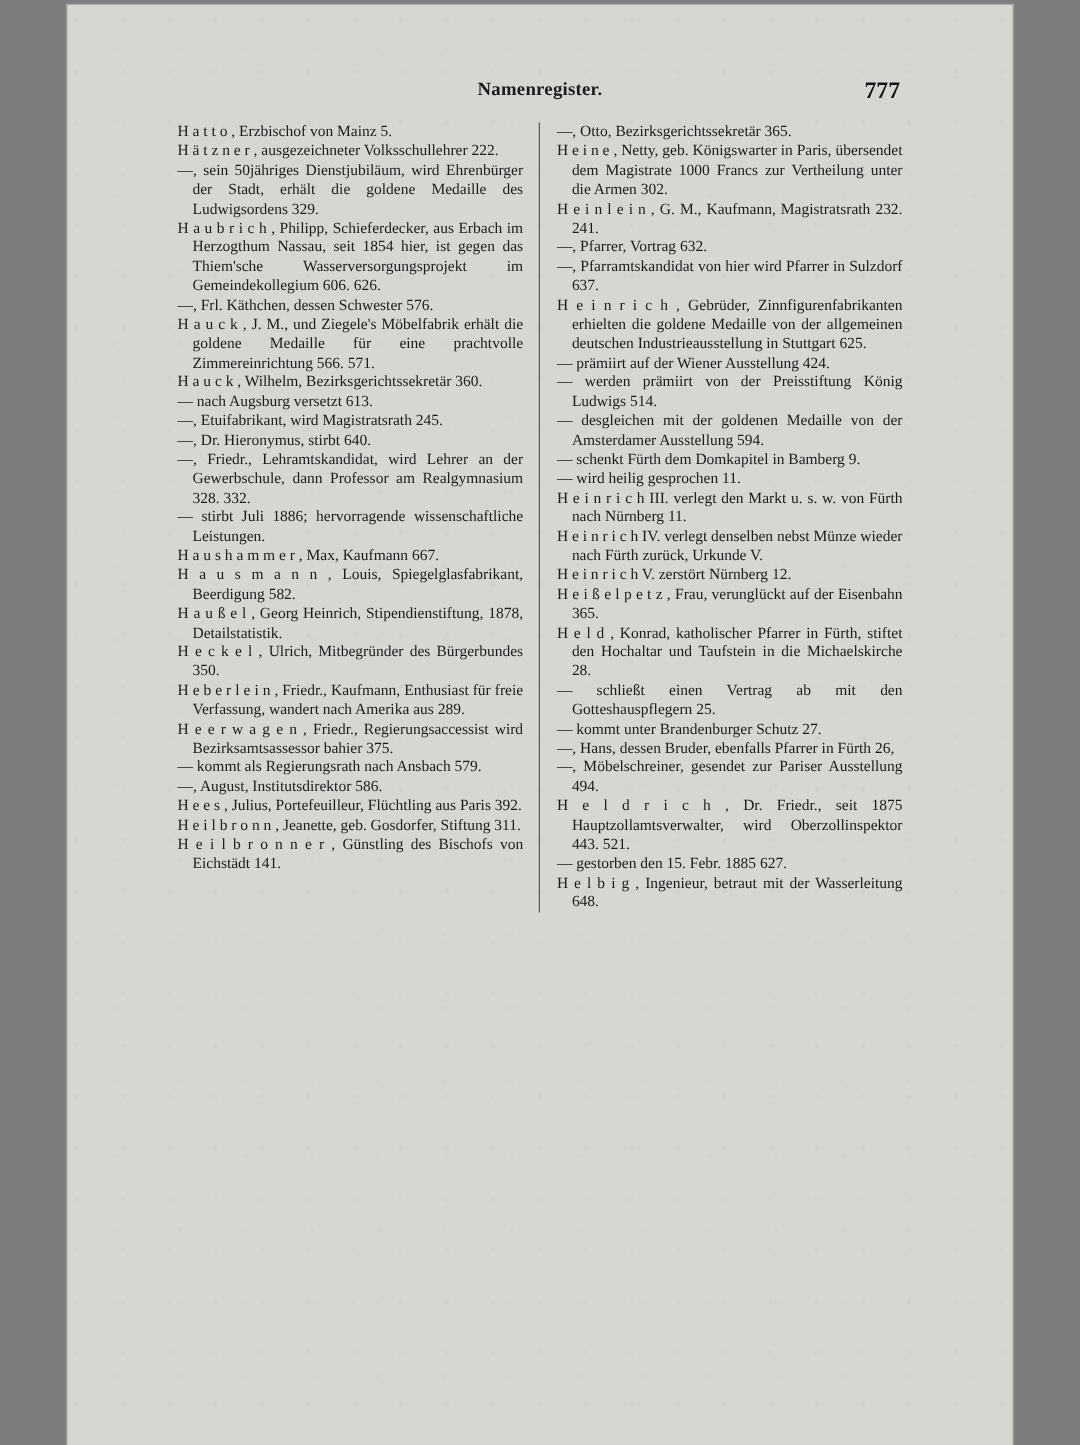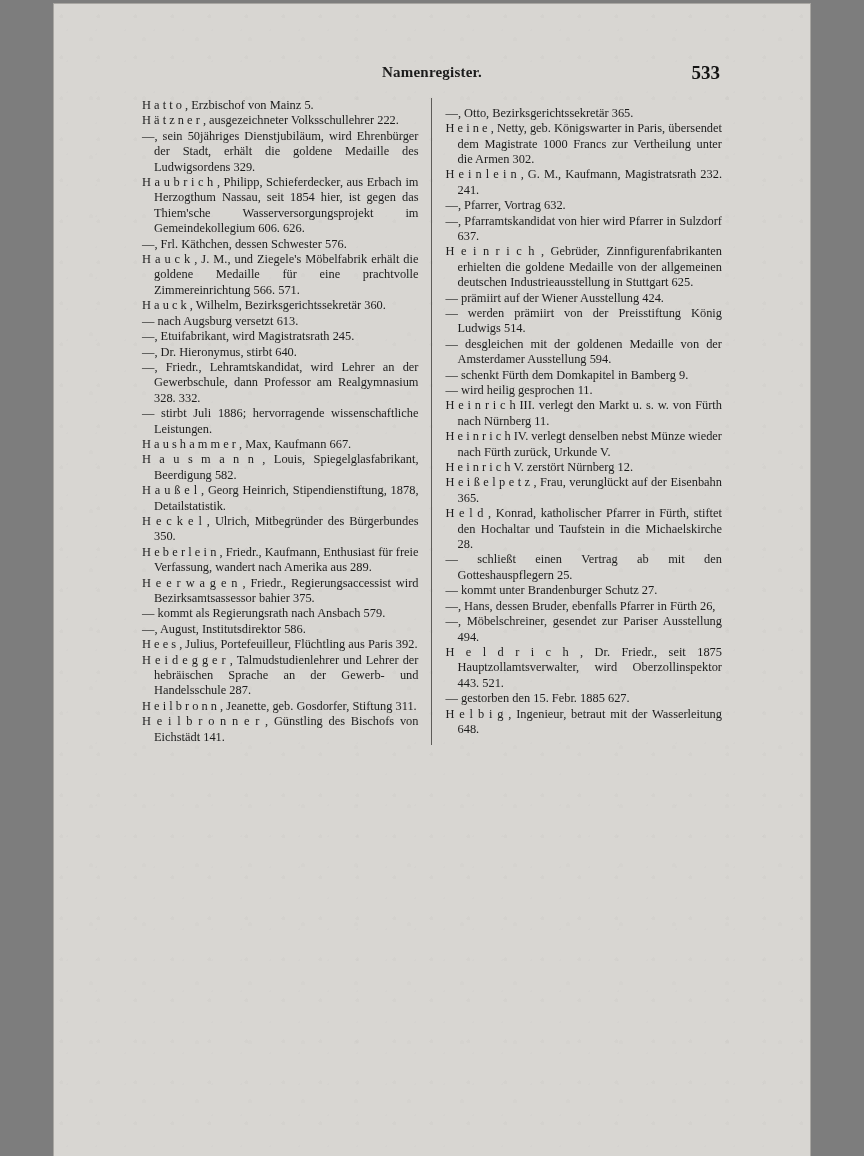--- a/index.html
+++ b/index.html
@@ -56,21 +56,20 @@
     position: absolute;
     right: 2px;
     top: 0px;
     font-size: 19px;
     font-weight: bold;
     color: #141414;
   }
   .columns {
     display: flex;
     position: relative;
-    align-items: center;
   }
   .col {
     width: 278px;
     font-size: 12.4px;
     line-height: 15.4px;
     color: #1c1c1c;
     text-align: justify;
     hyphens: none;
   }
   .col.left {
@@ -88,21 +87,21 @@
   }
 </style>
 </head>
 <body>
 
 <div class="page">
   <div class="page-inner">
 
     <div class="running-head">
       <div class="head-title">Namenregister.</div>
-      <div class="head-folio">533</div>
+      <div class="head-folio">777</div>
     </div>
 
     <div class="columns">
       <div class="col left">
         <p class="entry">H a t t o , Erzbischof von Mainz 5.</p>
         <p class="entry">H ä t z n e r , ausgezeichneter Volksschullehrer 222.</p>
         <p class="entry">—, sein 50jähriges Dienstjubiläum, wird Ehrenbürger der Stadt, erhält die goldene Medaille des Ludwigsordens 329.</p>
         <p class="entry">H a u b r i c h , Philipp, Schieferdecker, aus Erbach im Herzogthum Nassau, seit 1854 hier, ist gegen das Thiem'sche Wasserversorgungsprojekt im Gemeindekollegium 606. 626.</p>
         <p class="entry">—, Frl. Käthchen, dessen Schwester 576.</p>
         <p class="entry">H a u c k , J. M., und Ziegele's Möbelfabrik erhält die goldene Medaille für eine prachtvolle Zimmereinrichtung 566. 571.</p>
@@ -114,21 +113,20 @@
         <p class="entry">— stirbt Juli 1886; hervorragende wissenschaftliche Leistungen.</p>
         <p class="entry">H a u s h a m m e r , Max, Kaufmann 667.</p>
         <p class="entry">H a u s m a n n , Louis, Spiegelglasfabrikant, Beerdigung 582.</p>
         <p class="entry">H a u ß e l , Georg Heinrich, Stipendienstiftung, 1878, Detailstatistik.</p>
         <p class="entry">H e c k e l , Ulrich, Mitbegründer des Bürgerbundes 350.</p>
         <p class="entry">H e b e r l e i n , Friedr., Kaufmann, Enthusiast für freie Verfassung, wandert nach Amerika aus 289.</p>
         <p class="entry">H e e r w a g e n , Friedr., Regierungsaccessist wird Bezirksamtsassessor bahier 375.</p>
         <p class="entry">— kommt als Regierungsrath nach Ansbach 579.</p>
         <p class="entry">—, August, Institutsdirektor 586.</p>
         <p class="entry">H e e s , Julius, Portefeuilleur, Flüchtling aus Paris 392.</p>
-        <p class="entry">H e i d e g g e r , Talmudstudienlehrer und Lehrer der hebräischen Sprache an der Gewerb- und Handelsschule 287.</p>
         <p class="entry">H e i l b r o n n , Jeanette, geb. Gosdorfer, Stiftung 311.</p>
         <p class="entry">H e i l b r o n n e r , Günstling des Bischofs von Eichstädt 141.</p>
       </div>
 
       <div class="col right">
         <p class="entry">—, Otto, Bezirksgerichtssekretär 365.</p>
         <p class="entry">H e i n e , Netty, geb. Königswarter in Paris, übersendet dem Magistrate 1000 Francs zur Vertheilung unter die Armen 302.</p>
         <p class="entry">H e i n l e i n , G. M., Kaufmann, Magistratsrath 232. 241.</p>
         <p class="entry">—, Pfarrer, Vortrag 632.</p>
         <p class="entry">—, Pfarramtskandidat von hier wird Pfarrer in Sulzdorf 637.</p>

